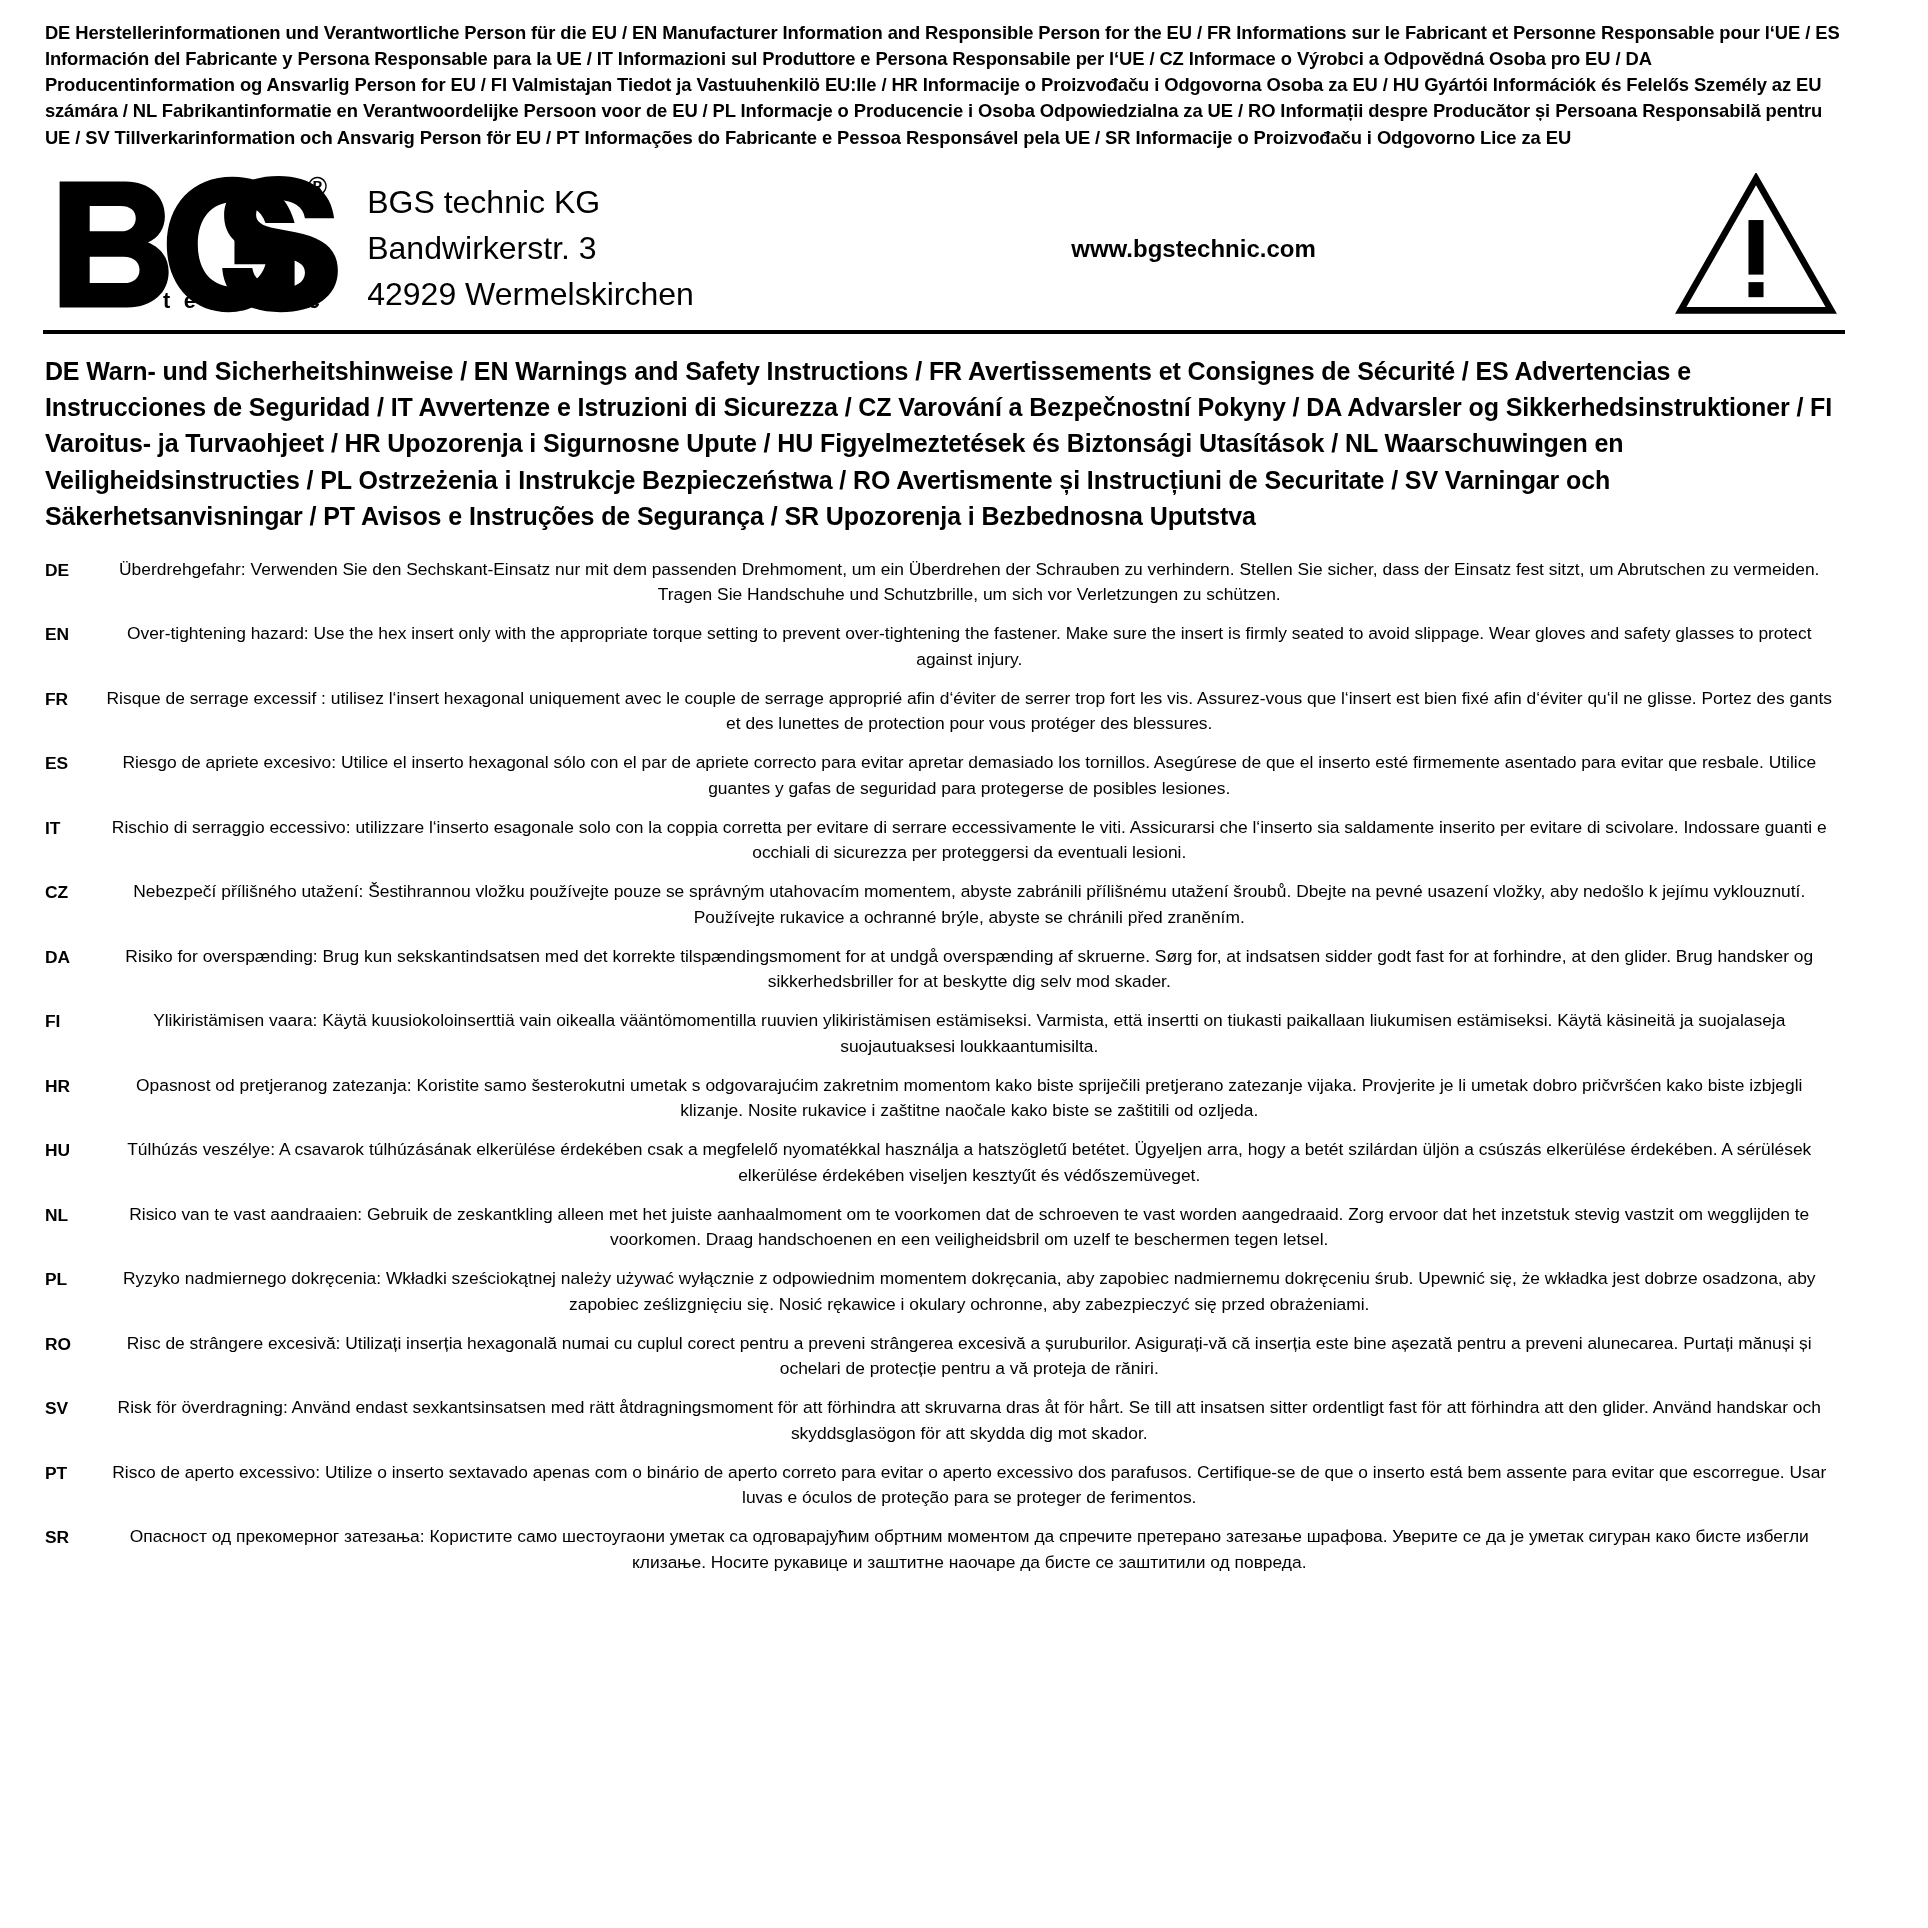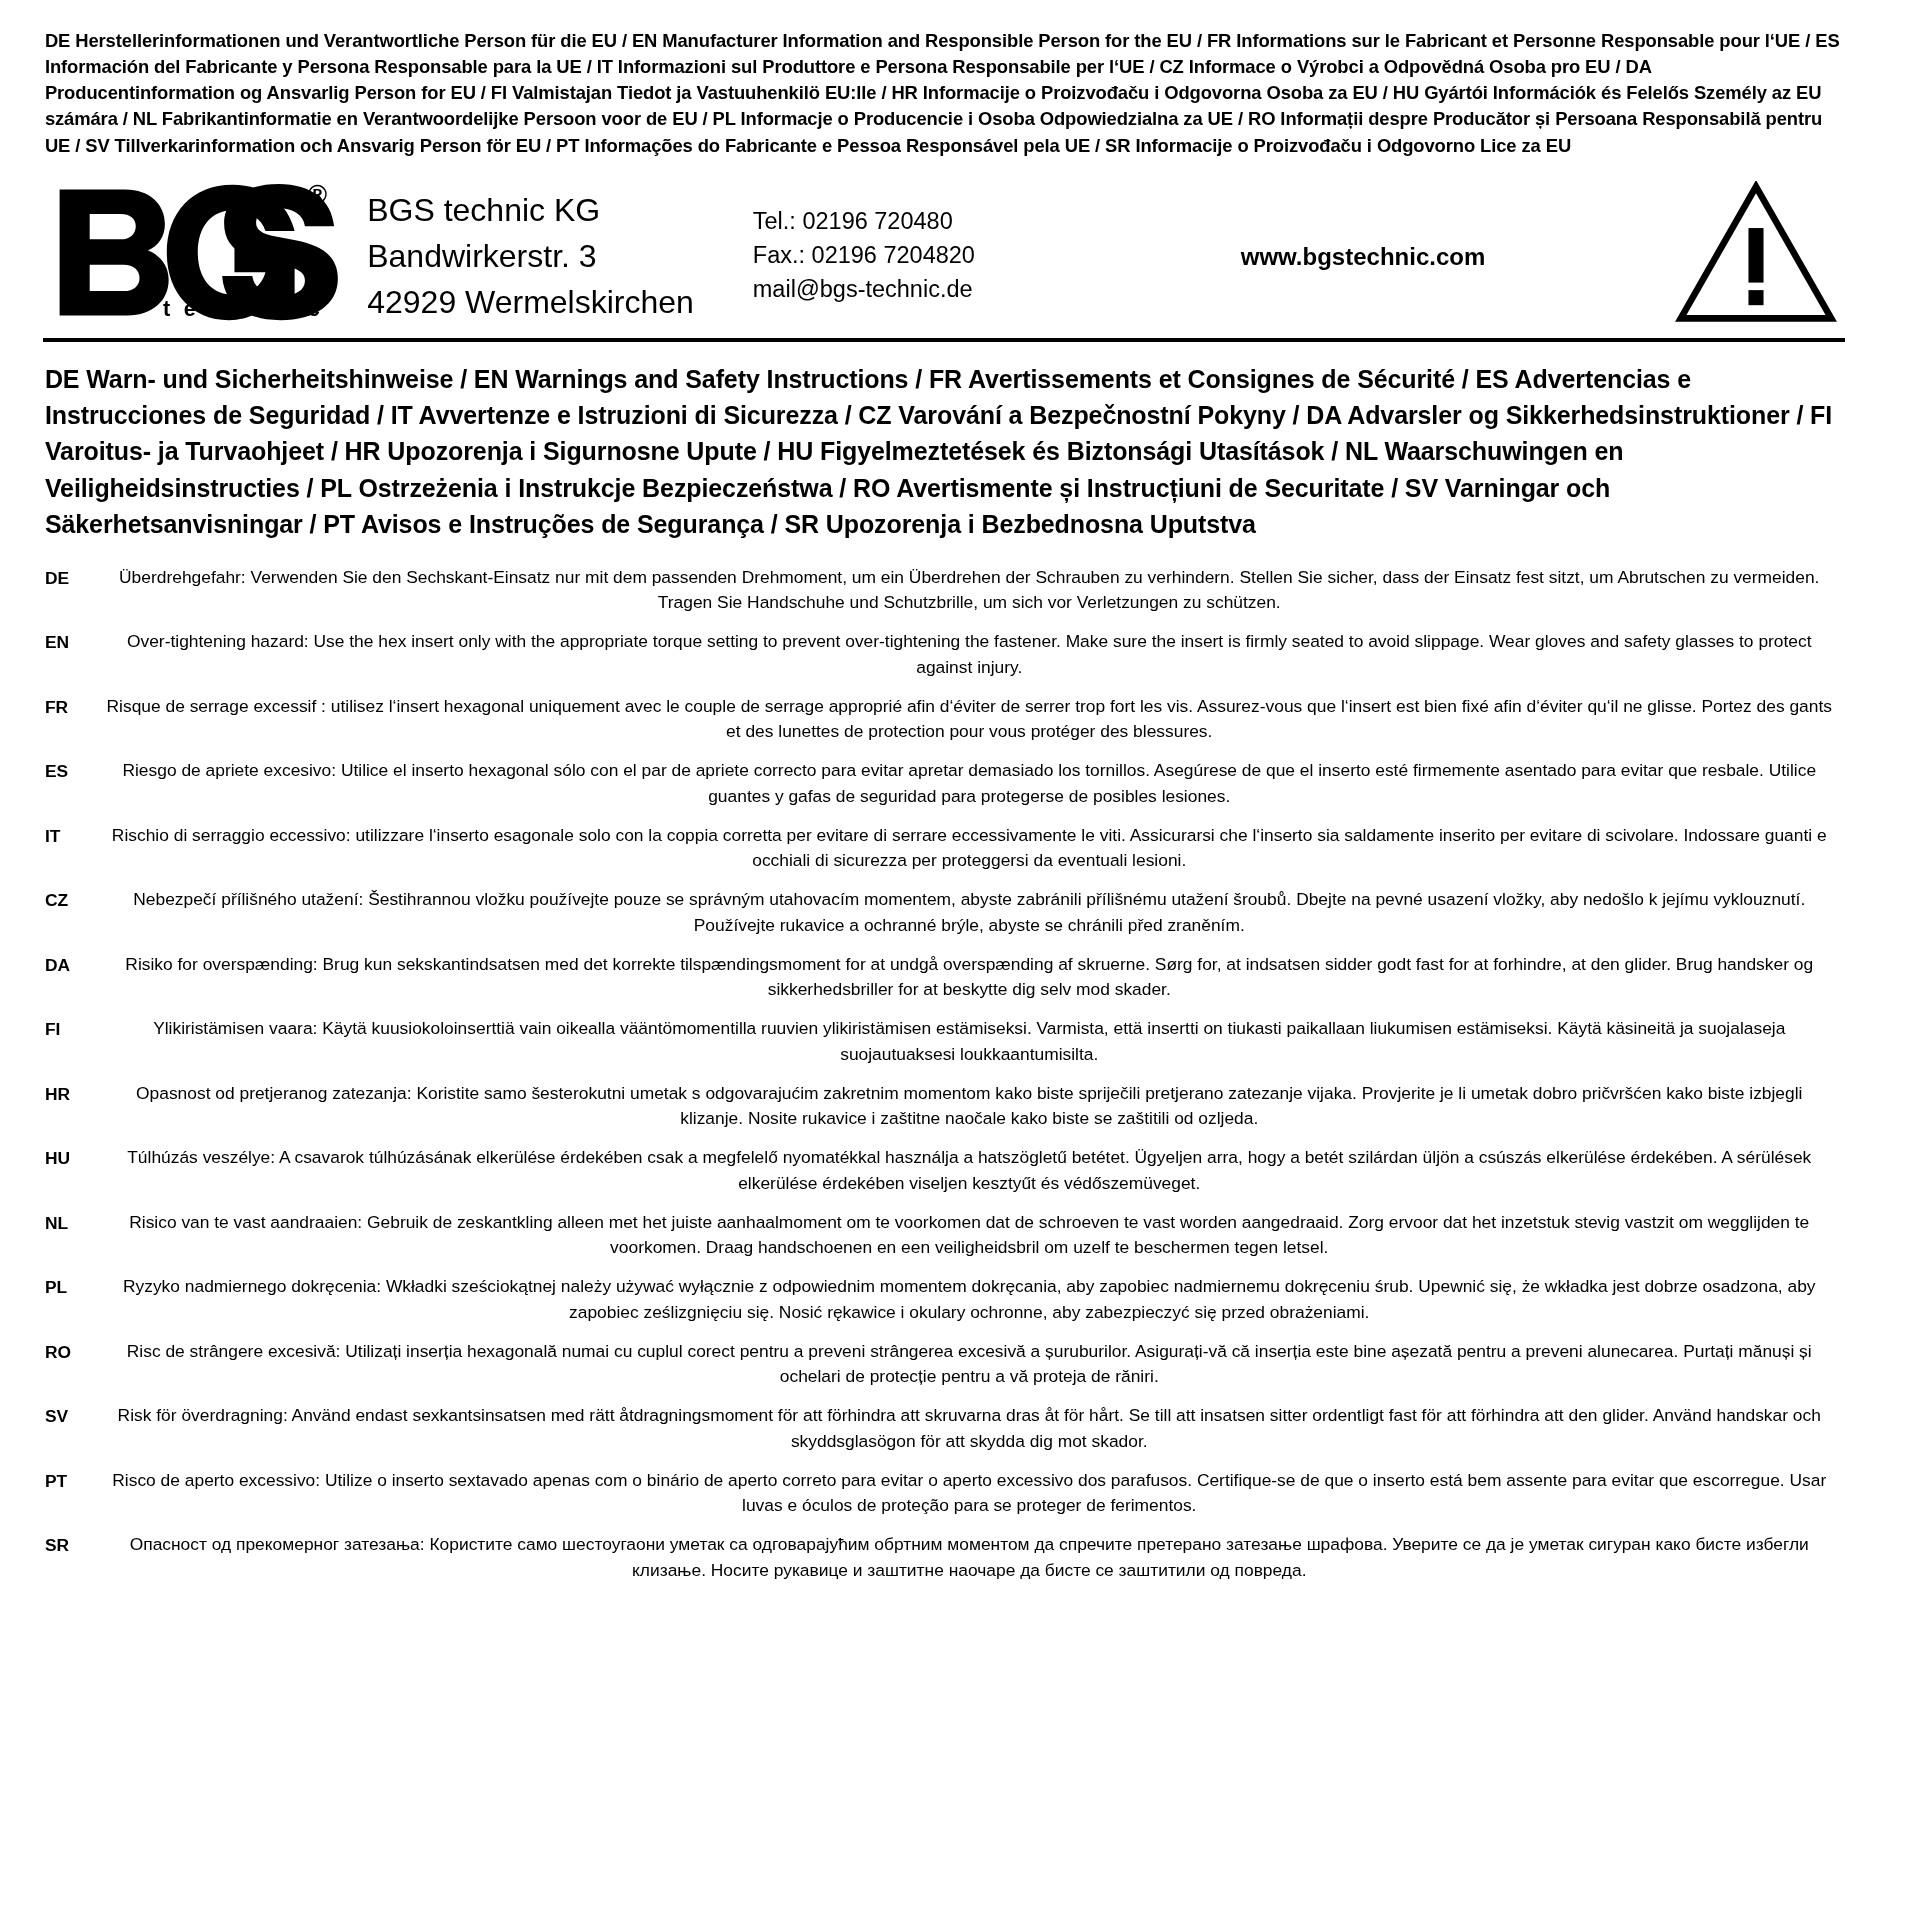--- a/index.html
+++ b/index.html
@@ -11,21 +11,21 @@
   body {
     width: 1928px;
     height: 1928px;
     font-family: "Liberation Sans", sans-serif;
     color: #000000;
     -webkit-font-smoothing: antialiased;
   }
   .page {
     width: 1888px;
     height: 1928px;
-    padding: 28px 43px 0 43px;
+    padding: 20px 43px 0 43px;
     position: relative;
   }
 
   
   .top-heading {
     font-size: 18.4px;
     font-weight: bold;
     line-height: 1.42;
     letter-spacing: -0.1px;
     text-align: left;
@@ -132,25 +132,20 @@
         <text x="118" y="143" font-family="'Liberation Sans', sans-serif" font-size="23" font-weight="bold" letter-spacing="4" fill="#000">t e c h n i c</text>
       </svg>
     </div>
 
     <div class="addr-block">
       <div>BGS technic KG</div>
       <div>Bandwirkerstr. 3</div>
       <div>42929 Wermelskirchen</div>
     </div>
 
-    <div class="contact-block">
-      <div>Tel.: 02196 720480</div>
-      <div>Fax.: 02196 7204820</div>
-      <div>mail@bgs-technic.de</div>
-    </div>
 
     <div class="web-block">www.bgstechnic.com</div>
 
     <div class="warn-tri">
       <svg width="162" height="143" viewBox="0 0 172 152">
         <path d="M86 6 L166 146 L6 146 Z" fill="none" stroke="#000" stroke-width="7" stroke-linejoin="miter"></path>
         <rect x="78" y="50" width="16" height="58" fill="#000"></rect>
         <rect x="78" y="116" width="16" height="16" fill="#000"></rect>
       </svg>
     </div>

